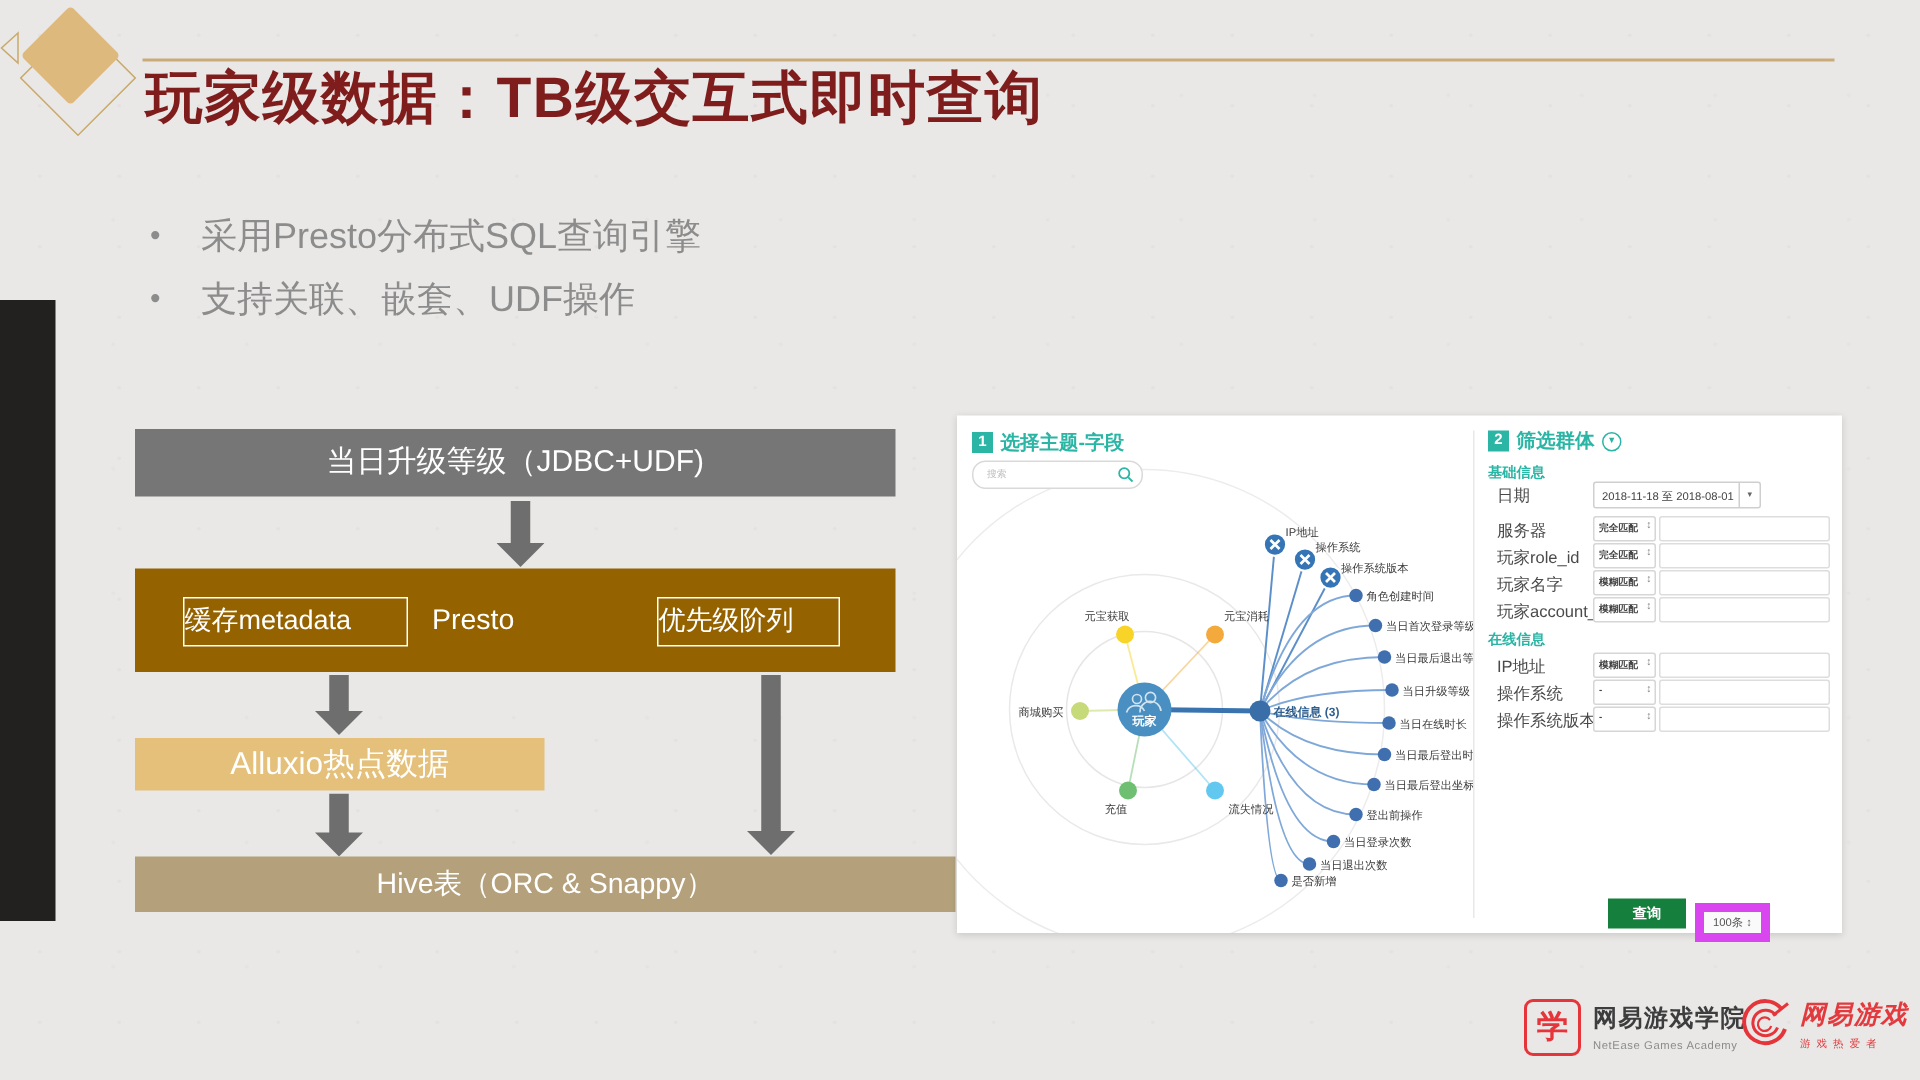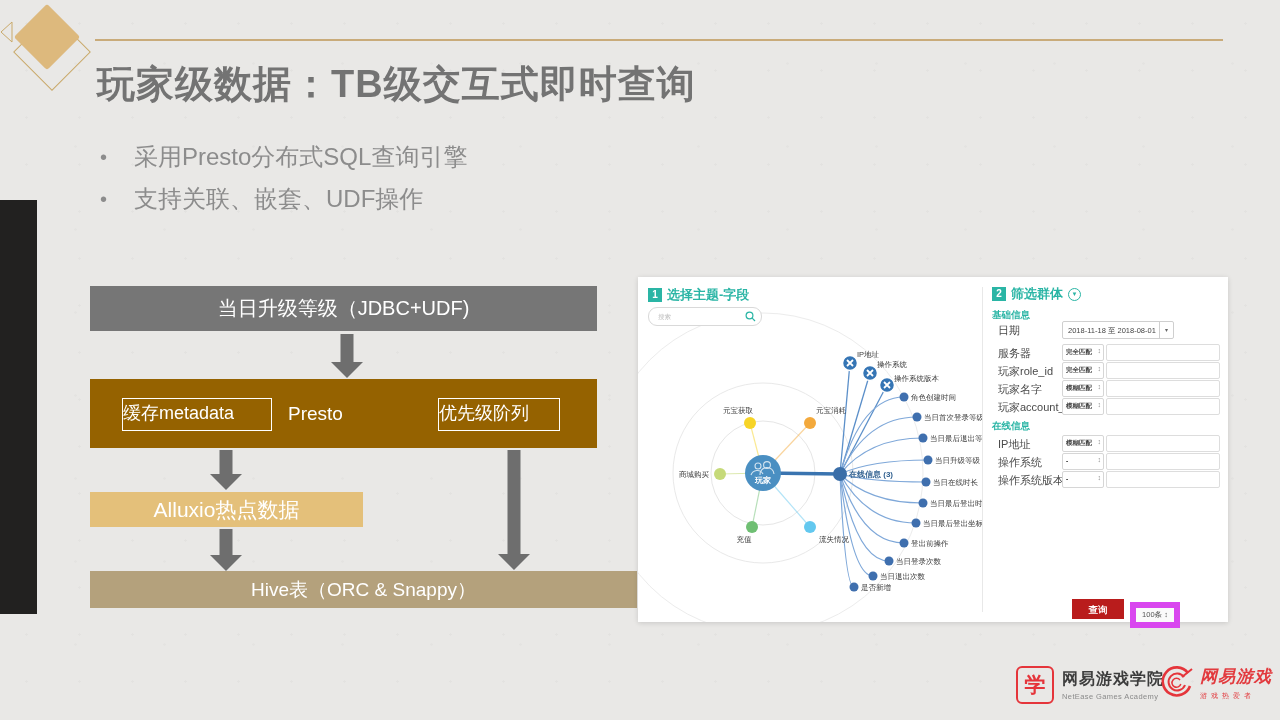--- a/index.html
+++ b/index.html
@@ -12,21 +12,21 @@
       radial-gradient(rgba(0,0,0,.02) 1px, transparent 1.6px);
     background-size:53px 47px, 89px 83px;
     background-position:0 0, 31px 22px;
     position:relative;
   }
   .abs{position:absolute;}
   
   .gold-line{left:95px;top:39px;width:1128px;height:2px;background:#c9ab7a;}
   .black-bar{left:0;top:200px;width:37px;height:414px;background:#222120;}
   
-  .title{left:97px;top:59px;font-size:38px;font-weight:bold;color:#737373;letter-spacing:1px;}
+  .title{left:97px;top:40px;font-size:38px;font-weight:bold;color:#7f1d1d;letter-spacing:1px;}
   .bullets{left:100px;top:136px;}
   .bullet-row{display:flex;align-items:center;height:42px;}
   .bullet-dot{color:#8c8c8c;font-size:20px;width:34px;}
   .bullet-text{color:#8c8c8c;font-size:24px;}
   
   .box{color:#fff;text-align:center;}
   .box-gray{left:90px;top:286px;width:507px;height:45px;background:#767676;font-size:20px;line-height:45px;}
   .box-brown{left:90px;top:379px;width:507px;height:69px;background:#956200;}
   .sub-box{position:absolute;border:1px solid #fff;color:#fff;font-size:18px;text-align:left;line-height:29px;height:31px;top:19px;}
   .sub-cache{left:32px;width:148px;}
@@ -55,21 +55,21 @@
   .sec-title{position:absolute;left:6px;font-size:9.5px;font-weight:bold;color:#2ab5a5;}
   .p2row{position:absolute;left:0;width:242px;height:16px;}
   .p2label{position:absolute;left:12px;top:2px;font-size:11px;color:#4a4a4a;}
   .sel{position:absolute;left:76px;top:0;width:40px;height:15px;border:1px solid #d6d6d6;border-radius:2px;background:#fff;}
   .selv{position:absolute;left:3px;top:3px;font-size:6.5px;color:#444;font-weight:bold;}
   .ud{position:absolute;right:2px;top:2px;font-size:7px;color:#888;}
   .inp{position:absolute;left:120px;top:0;width:108px;height:13px;border:1px solid #ddd;border-radius:2px;background:#fff;outline:none;}
   .datebox{position:absolute;left:76px;top:0;width:110px;height:16px;border:1px solid #cfcfcf;border-radius:2px;background:#fff;}
   .datev{position:absolute;left:5px;top:3.5px;font-size:7.5px;color:#444;}
   .datearrow{position:absolute;right:0;top:0;width:13px;height:16px;border-left:1px solid #cfcfcf;font-size:6px;color:#666;text-align:center;line-height:16px;}
-  .query-btn{position:absolute;left:86px;top:322px;width:52px;height:20px;background:#b91c1c;color:#fff;font-size:9.5px;font-weight:bold;text-align:center;line-height:20px;border:none;cursor:pointer;}
+  .query-btn{position:absolute;left:86px;top:322px;width:52px;height:20px;background:#15803d;color:#fff;font-size:9.5px;font-weight:bold;text-align:center;line-height:20px;border:none;cursor:pointer;}
   .pagesize{position:absolute;left:144px;top:325px;width:38px;height:14px;border:6px solid #d946ef;background:#fafafa;font-size:7.5px;color:#555;text-align:center;line-height:14px;}
   
   .logo-academy{left:1016px;top:666px;display:flex;align-items:center;gap:8px;}
   .seal{width:34px;height:34px;border:2.5px solid #e5353b;border-radius:6px;color:#e5353b;font-size:21px;font-weight:bold;text-align:center;line-height:34px;}
   .acad-name{font-size:16px;font-weight:bold;color:#3d3d3d;letter-spacing:1px;text-align:right;}
   .acad-sub{font-size:7.5px;color:#8a8a8a;letter-spacing:.4px;margin-top:2px;}
   .logo-netease{left:1156px;top:664px;display:flex;align-items:center;gap:6px;}
   .ne-name{font-size:17px;font-weight:bold;color:#e23a3e;letter-spacing:1px;font-style:italic;}
   .ne-sub{font-size:7px;color:#e23a3e;letter-spacing:4px;margin-top:3px;}
 </style>

